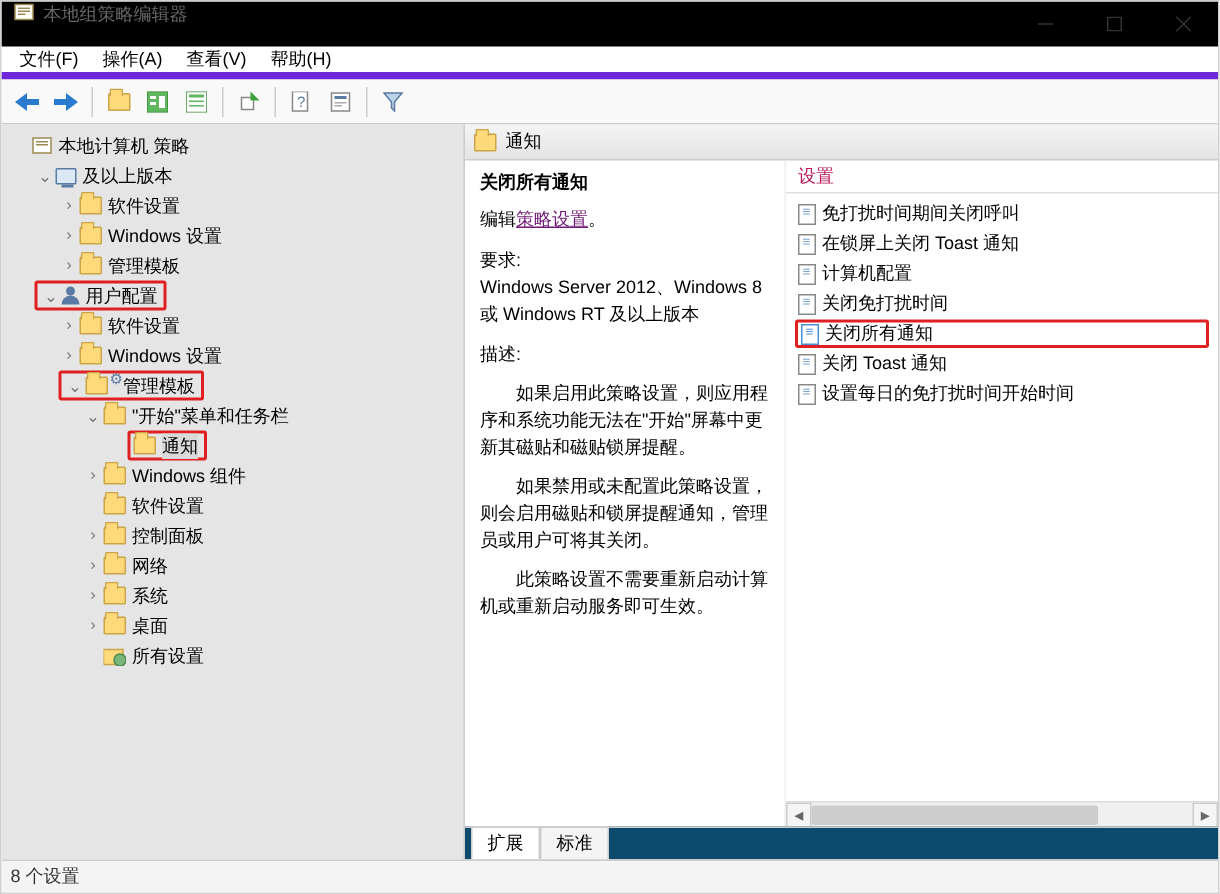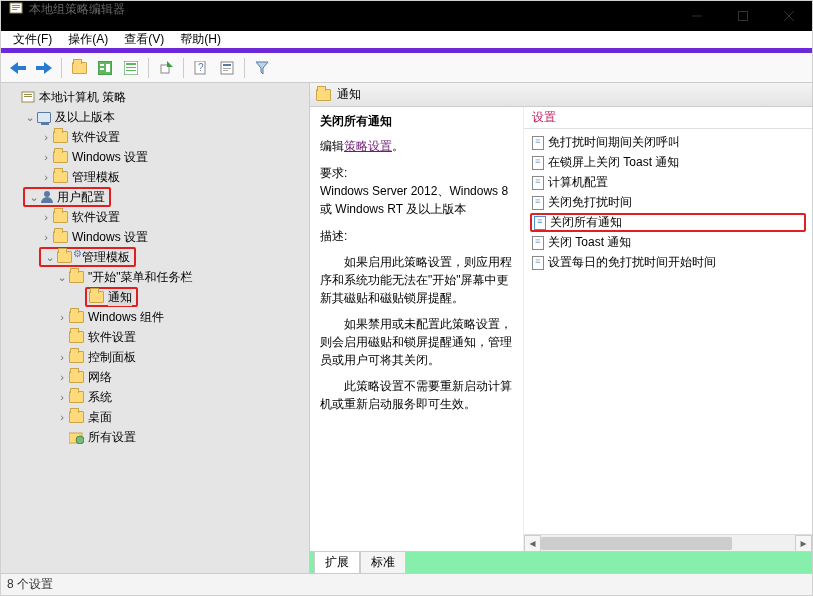--- a/index.html
+++ b/index.html
@@ -136,21 +136,21 @@
   .rp-item { display:flex; align-items:center; height:19px; padding:0 2px;}
   .rp-item.sel { border:2px solid #e02020; border-radius:2px;}
   .rp-item.sel .docicon{border-color:#4a90d9;}
   .rp-item.sel .docicon::after{color:#4a90d9;}
   .hscroll { height:17px; background:#f0f0f0; border-top:1px solid #ddd; display:flex; align-items:center;}
   .hscroll .left,.hscroll .right{width:17px;height:17px;display:flex;align-items:center;justify-content:center;color:#666;border:1px solid #ccc;background:#f5f5f5;}
   .hscroll .track{flex:1;position:relative;height:17px;}
   .hscroll .thumb{position:absolute;left:0;top:2px;height:13px;width:75%;background:#cdcdcd;border-radius:2px;}
   
   .bottomtabs {
-    height:22px;border-top:1px solid #ccc;display:flex;align-items:flex-end;padding-left:4px;background:#86efac;
+    height:22px;border-top:1px solid #ccc;display:flex;align-items:flex-end;padding-left:4px;background:#0c4a6e;
   }
   .btab {
     padding:2px 10px;border:1px solid #ccc;border-bottom:none;background:#f4f4f4;font-size:12px;
   }
   .btab.active { background:#fff; }
   
   .statusbar {
     height:22px;border-top:1px solid #ccc;display:flex;align-items:center;padding-left:6px;color:#333;background:#f4f4f4;
   }
 </style>

